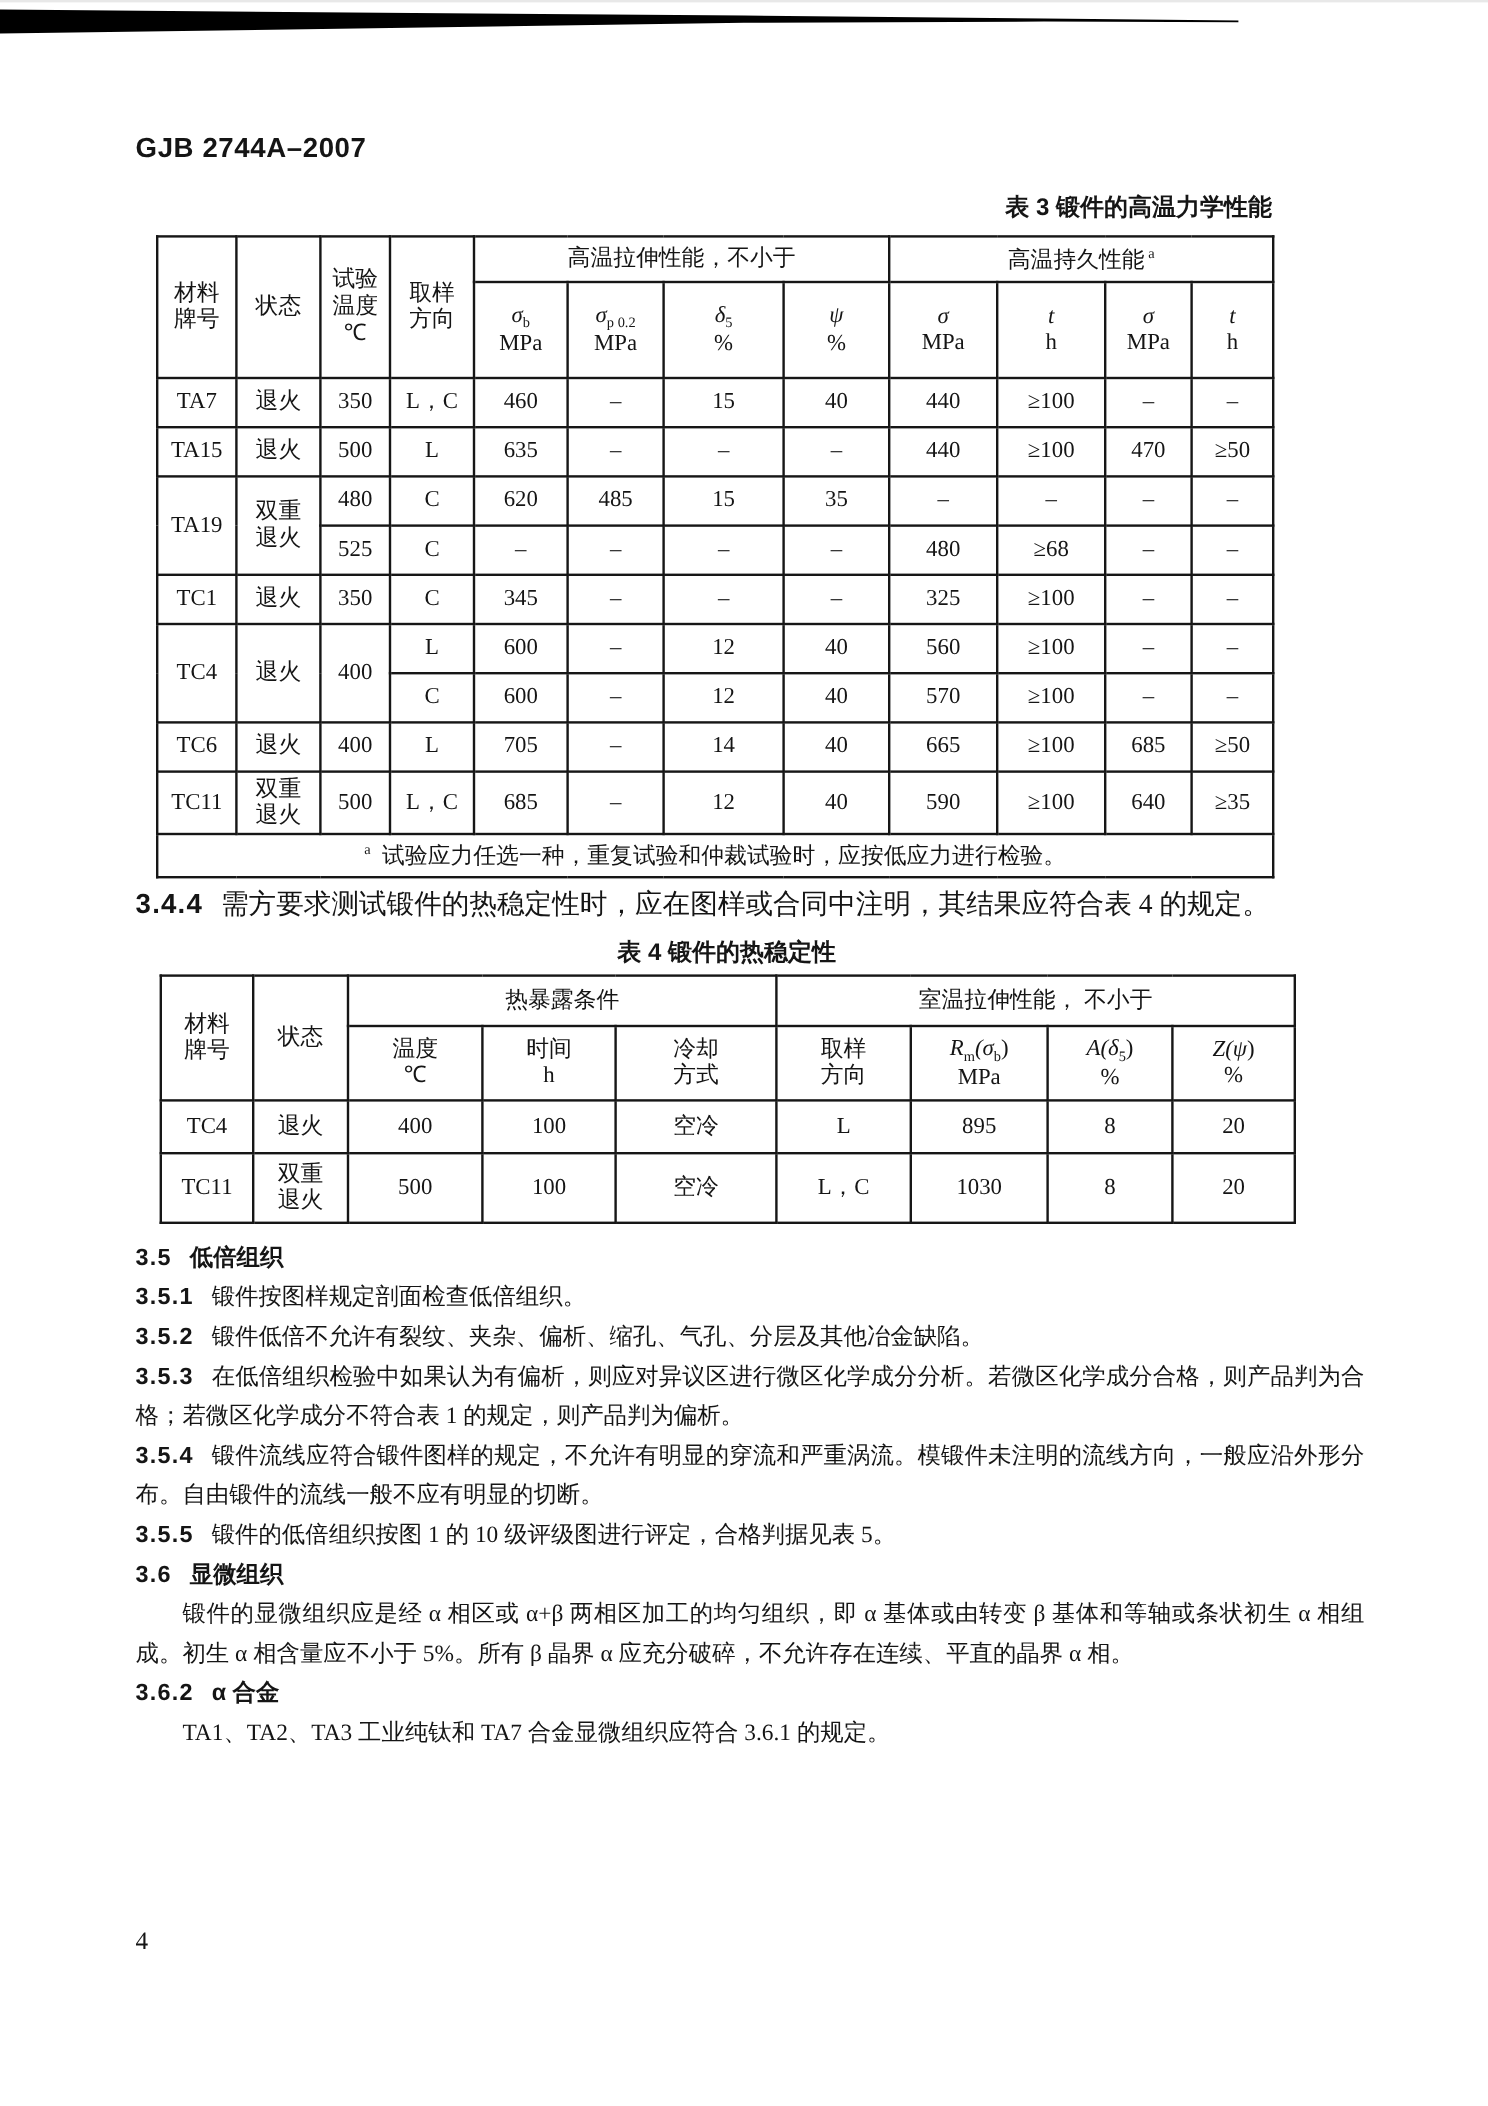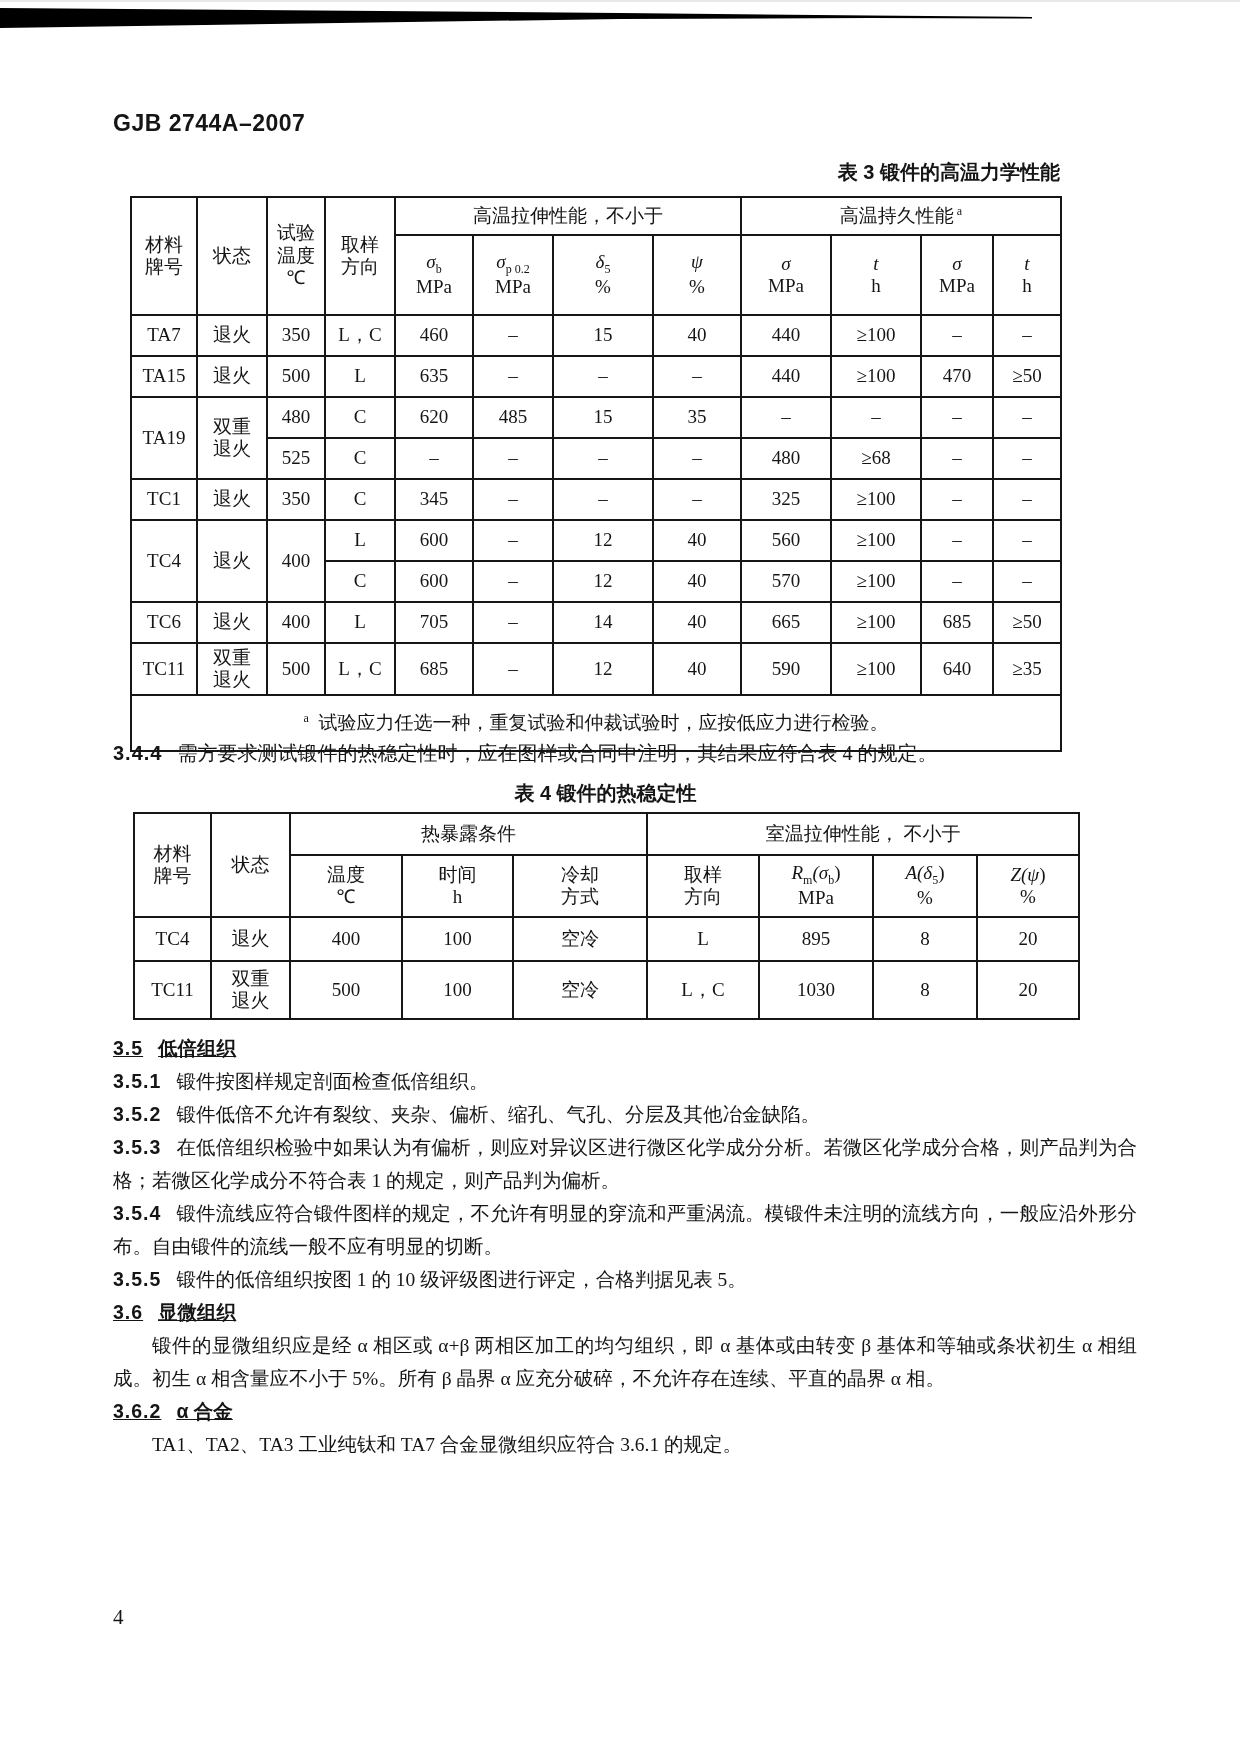--- a/index.html
+++ b/index.html
@@ -25,41 +25,41 @@
   table.grid { border-collapse:collapse; table-layout:fixed; position:absolute; background:#fff; }
   table.grid td {
     border:2px solid #161616; text-align:center; vertical-align:middle;
     font-size:19px; line-height:1.18; padding:2px 1px; white-space:pre-line;
     overflow:hidden;
   }
   .tbl3 { left:130px; top:194px; width:930px; }
   .tbl4 { left:133px; top:810px; width:945px; }
   .tbl3 tr.hr1 { height:38px; } .tbl3 tr.hr2 { height:80px; }
   .tbl3 tr.dr  { height:41px; } .tbl3 tr.dr-tall { height:52px; }
-  .tbl3 tr.fr  { height:56px; }
+  .tbl3 tr.fr  { height:36px; }
   .tbl4 tr.hr1 { height:42px; } .tbl4 tr.hr2 { height:62px; }
   .tbl4 tr.dr1 { height:44px; } .tbl4 tr.dr2 { height:58px; }
   td.fnote { text-align:left; padding-left:30px; font-size:18px; }
   .fsym { font-style:italic; }
   sub { font-size:12px; } sup { font-size:12px; }
   .fn-sup { margin-left:3px; }
 
   .para {
     position:absolute; left:113px; width:1022px;
-    font-size:20px; line-height:33px; text-align:justify;
+    font-size:23px; line-height:33px; text-align:justify;
   }
   .p344 { top:735px; }
   .sections { position:absolute; left:113px; top:1030px; width:1024px;
     font-size:19.5px; line-height:33px; }
   .sections .sec { text-align:justify; }
   .num {
     font-family:"Liberation Sans", sans-serif; font-weight:700;
     margin-right:15px; letter-spacing:1px;
   }
-  .sec.heading { font-family:"Liberation Sans", sans-serif; font-weight:700;text-decoration:underline; }
+  .sec.heading { font-family:"Liberation Sans", sans-serif; font-weight:700; }
   .sec.indent { text-indent:2em; }
   .page-num { position:absolute; left:113px; top:1603px; font-size:21px; }
 </style>
 </head>
 <body>
 
 <div class="page">
 
   <svg class="artifact" width="1240" height="40" viewBox="0 0 1240 40">
     <polygon points="0,6 620,11 870,13.5 1032,15 1032,16.5 870,16 620,17 0,26" fill="#000000"></polygon>

